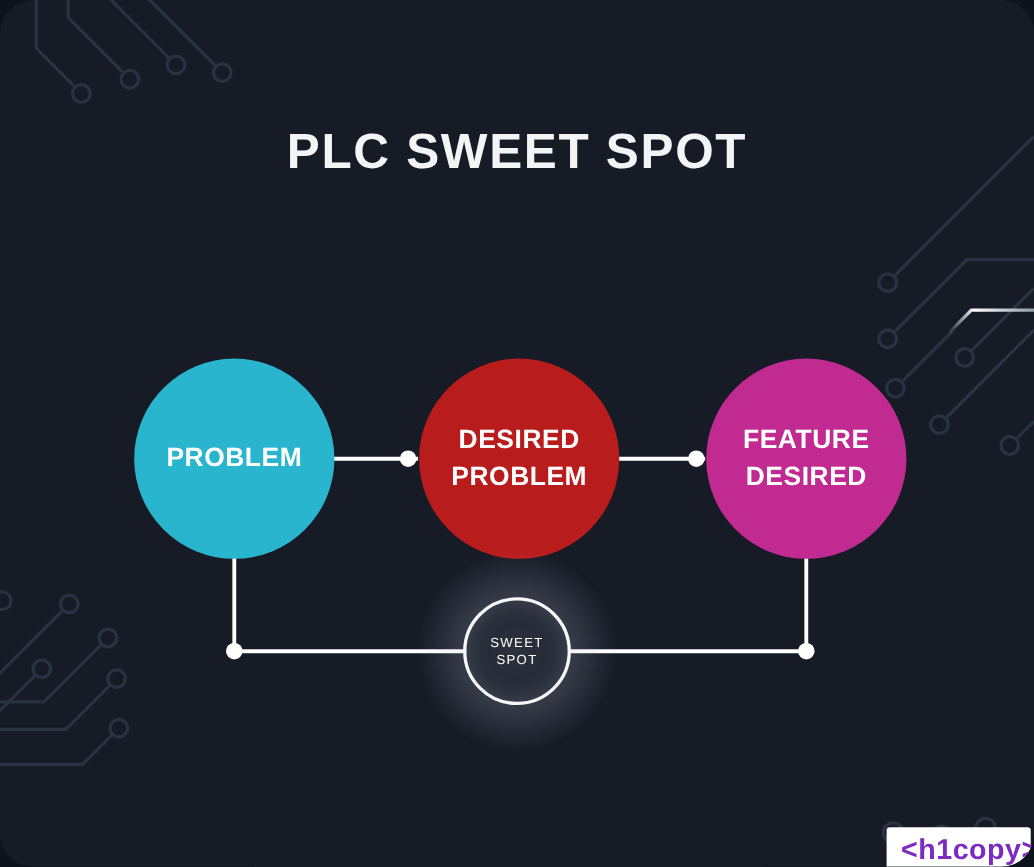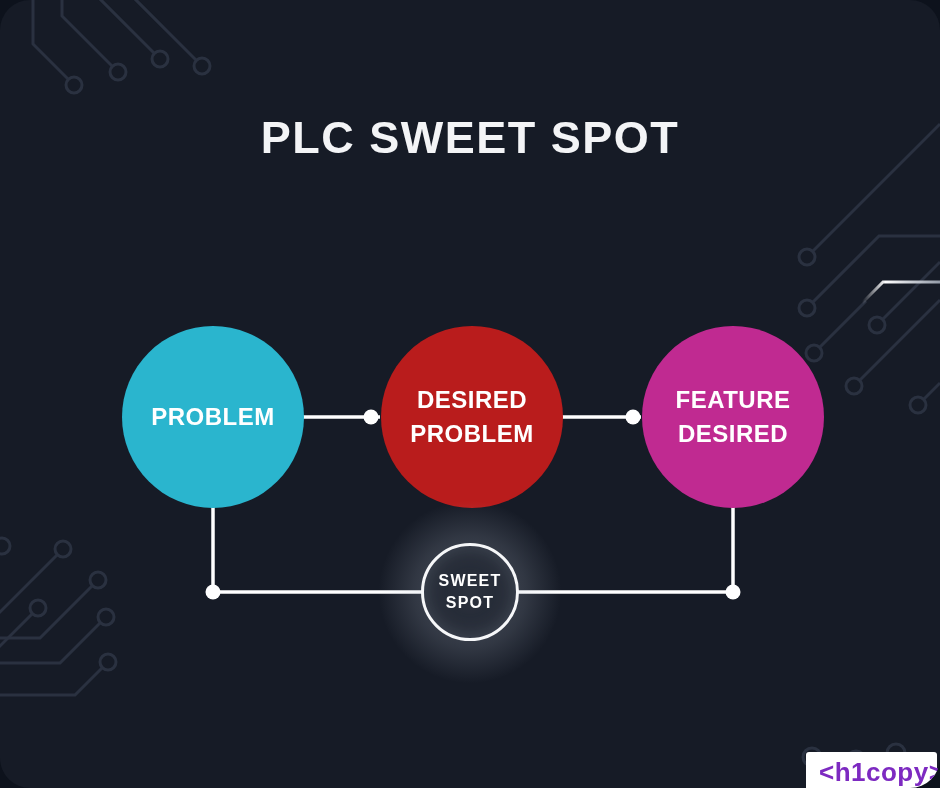--- a/index.html
+++ b/index.html
@@ -59,22 +59,22 @@
     box-sizing:border-box;
     border:3.5px solid #f6f7f9;
     border-radius:50%;
     background:rgba(17,22,33,0.55);
     box-shadow:inset 0 0 22px rgba(210,220,235,0.22);
     display:flex;align-items:center;justify-content:center;
     text-align:center;
   }
   .spot-ring .label{
     color:#ffffff;
-    font-size:16px;
-    font-weight:700;
+    font-size:12px;
+    font-weight:400;
     letter-spacing:1.2px;
     line-height:1.35;
   }
   .spot-ring .label span{display:block;}
 
   .watermark{
     position:absolute;
     left:806px;top:752px;
     width:131px;height:40px;
     border-radius:3px;

